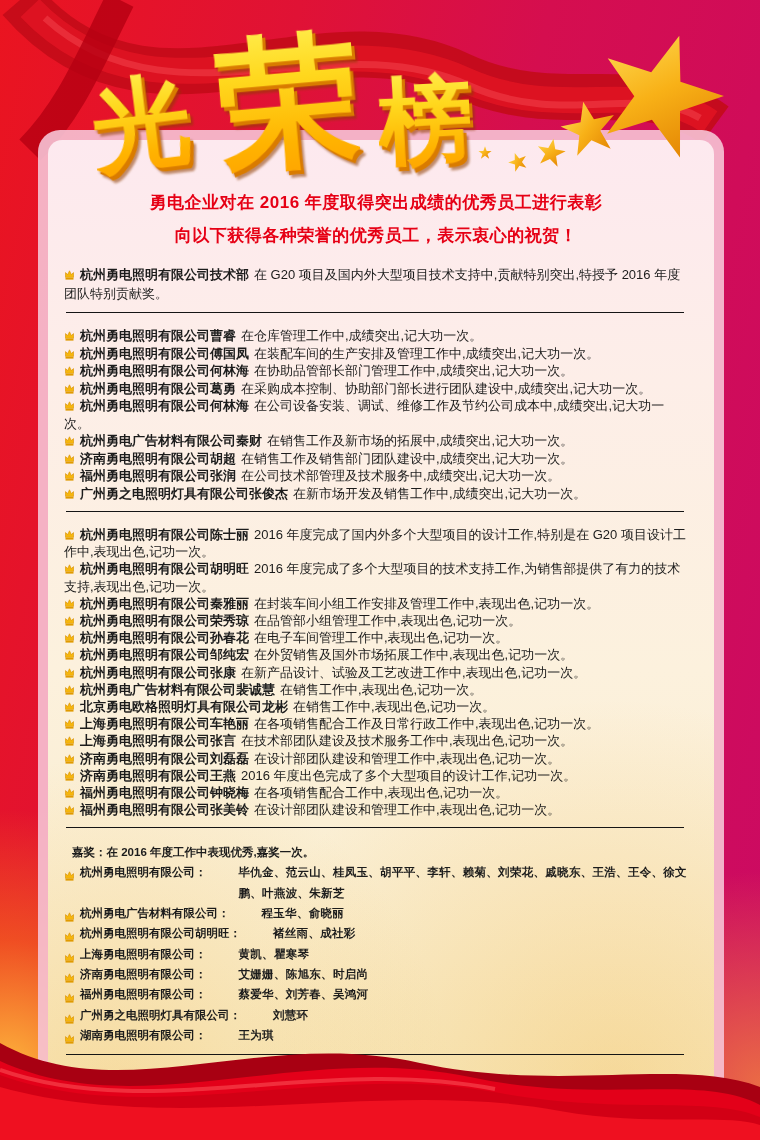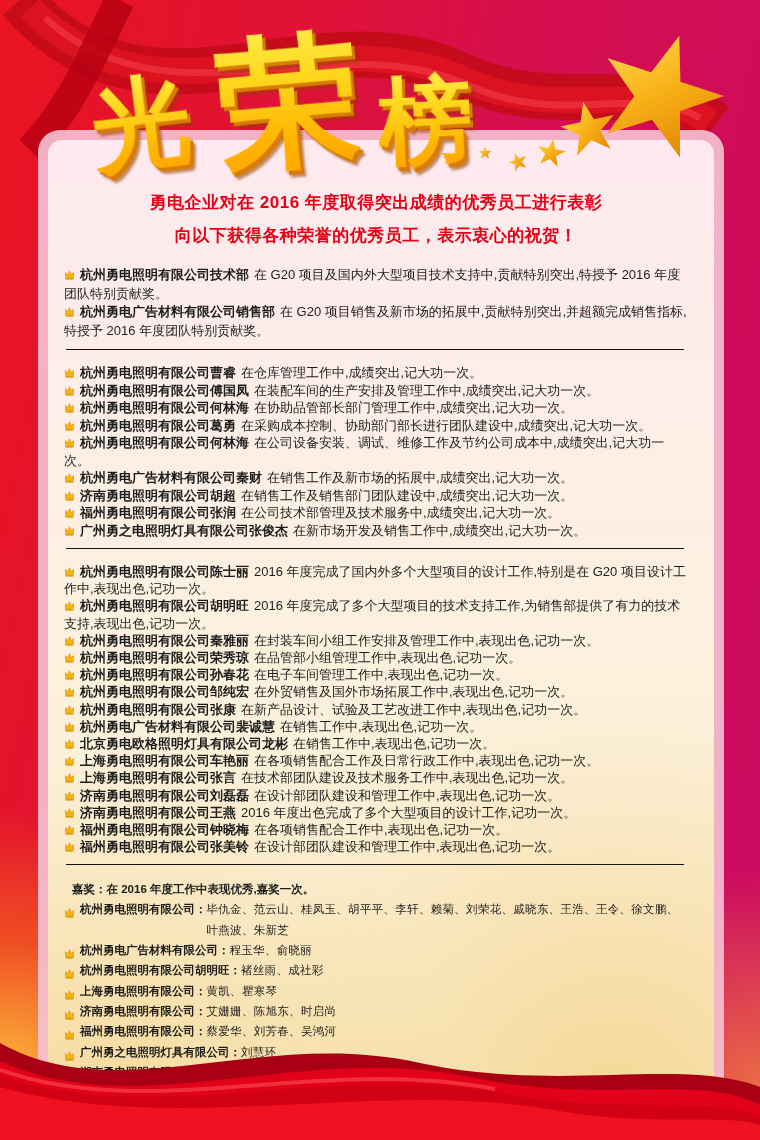--- a/index.html
+++ b/index.html
@@ -38,21 +38,21 @@
   .sec-dagong .row{line-height:17.5px;}
   .sec-jigong .row{line-height:17.2px;}
   .bullet{display:inline-block;width:11px;height:10px;margin-right:5px;vertical-align:-1px;}
   .grow .bullet{flex:0 0 11px;margin-top:5px;}
   .nm{font-weight:bold;}
   .ds{margin-left:5px;}
   .hr{border:0;border-top:1.5px solid #151515;margin:9px 4px 9px 2px;}
   .gintro{font-size:11.5px;line-height:20px;color:#1c1c1c;font-weight:bold;margin-left:8px;}
   .grow{display:flex;font-size:11.5px;line-height:20.3px;color:#1c1c1c;align-items:flex-start;}
   .co{white-space:nowrap;font-weight:bold;}
-  .nms{flex:1;font-weight:normal;letter-spacing:.3px;}
+  .nms{flex:1;font-weight:bold;letter-spacing:.3px;margin-left:32px;}
   
   .wave{position:absolute;left:0;bottom:0;z-index:5;}
 </style>
 </head>
 <body>
 
 <div class="poster">
 
   <svg class="ribbons" width="760" height="200" viewBox="0 0 760 200">
     <path d="M20,0 C150,150 310,5 460,75 C560,122 640,70 715,125" stroke="#c30b18" stroke-width="46" fill="none" opacity="0.9"></path>
@@ -96,24 +96,20 @@
       <div>
         <div class="intro-line">勇电企业对在 2016 年度取得突出成绩的优秀员工进行表彰</div>
         <div class="intro-line">向以下获得各种荣誉的优秀员工，表示衷心的祝贺！</div>
       </div>
 
       <div class="sec sec-team" id="sec-team">
           <div class="row"><span class="bullet"><svg width="11" height="10" viewBox="0 0 10 10">
                 <path d="M1 7.4 V2.6 L3.2 4.5 L5 0.8 L6.8 4.5 L9 2.6 V7.4 Z" fill="#f6b70c" stroke="#d78f00" stroke-width="0.6"></path>
                 <rect x="1" y="8" width="8" height="1.6" fill="#e09a00"></rect>
               </svg></span><span class="nm">杭州勇电照明有限公司技术部</span><span class="ds">在 G20 项目及国内外大型项目技术支持中,贡献特别突出,特授予 2016 年度团队特别贡献奖。</span></div>
-          <div class="row"><span class="bullet"><svg width="11" height="10" viewBox="0 0 10 10">
-                <path d="M1 7.4 V2.6 L3.2 4.5 L5 0.8 L6.8 4.5 L9 2.6 V7.4 Z" fill="#f6b70c" stroke="#d78f00" stroke-width="0.6"></path>
-                <rect x="1" y="8" width="8" height="1.6" fill="#e09a00"></rect>
-              </svg></span><span class="nm">杭州勇电广告材料有限公司销售部</span><span class="ds">在 G20 项目销售及新市场的拓展中,贡献特别突出,并超额完成销售指标,特授予 2016 年度团队特别贡献奖。</span></div>
         </div>
       <hr class="hr">
       <div class="sec sec-dagong" id="sec-dagong">
           <div class="row"><span class="bullet"><svg width="11" height="10" viewBox="0 0 10 10">
                 <path d="M1 7.4 V2.6 L3.2 4.5 L5 0.8 L6.8 4.5 L9 2.6 V7.4 Z" fill="#f6b70c" stroke="#d78f00" stroke-width="0.6"></path>
                 <rect x="1" y="8" width="8" height="1.6" fill="#e09a00"></rect>
               </svg></span><span class="nm">杭州勇电照明有限公司曹睿</span><span class="ds">在仓库管理工作中,成绩突出,记大功一次。</span></div>
           <div class="row"><span class="bullet"><svg width="11" height="10" viewBox="0 0 10 10">
                 <path d="M1 7.4 V2.6 L3.2 4.5 L5 0.8 L6.8 4.5 L9 2.6 V7.4 Z" fill="#f6b70c" stroke="#d78f00" stroke-width="0.6"></path>
                 <rect x="1" y="8" width="8" height="1.6" fill="#e09a00"></rect>

